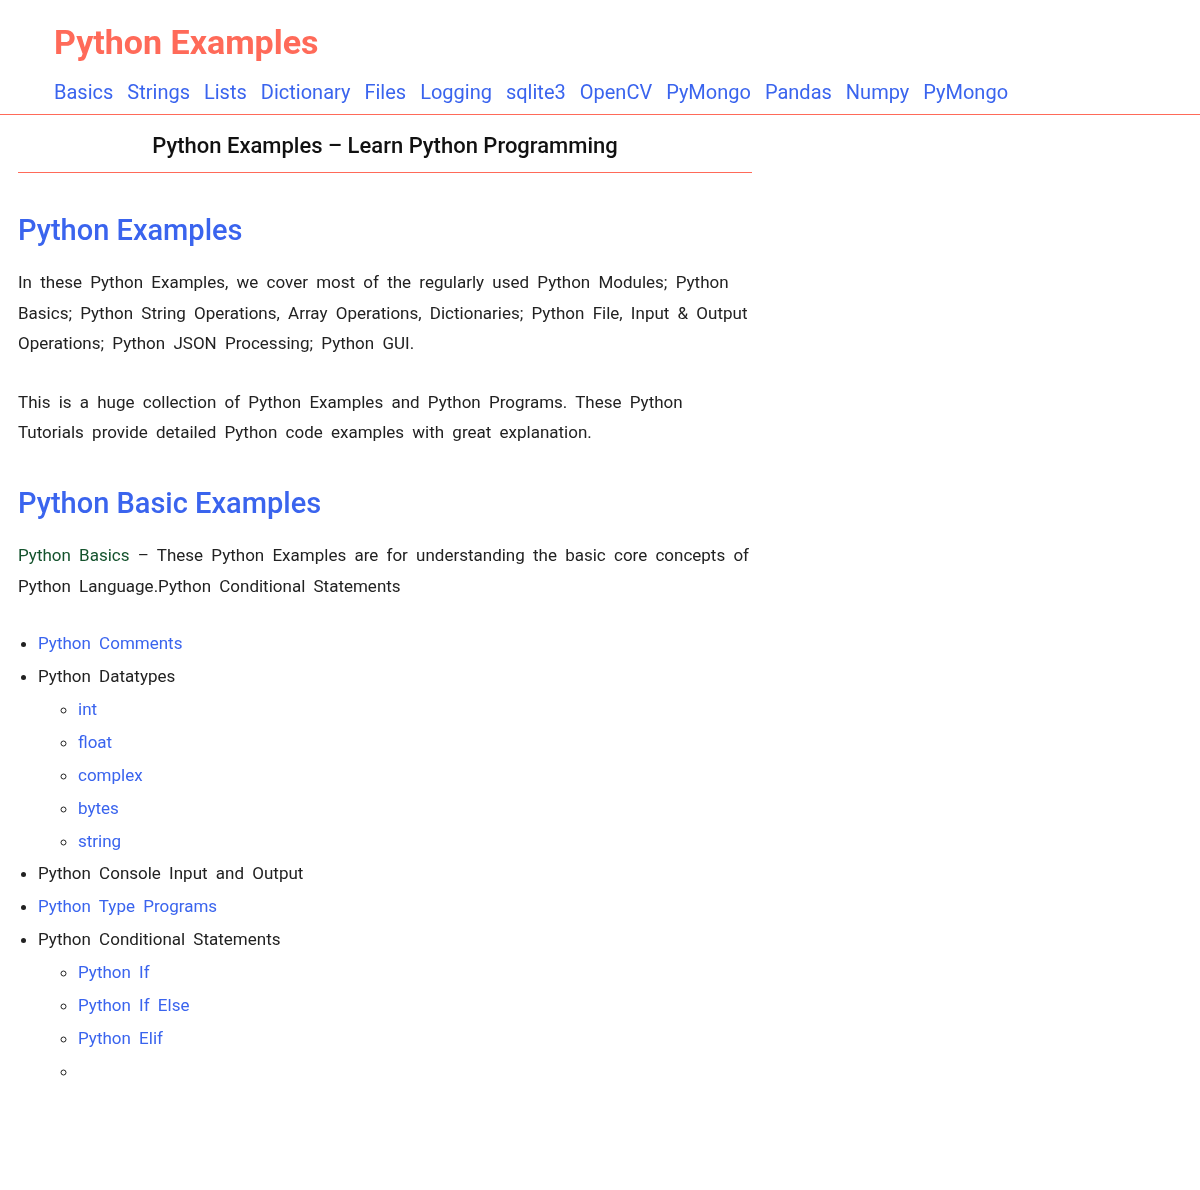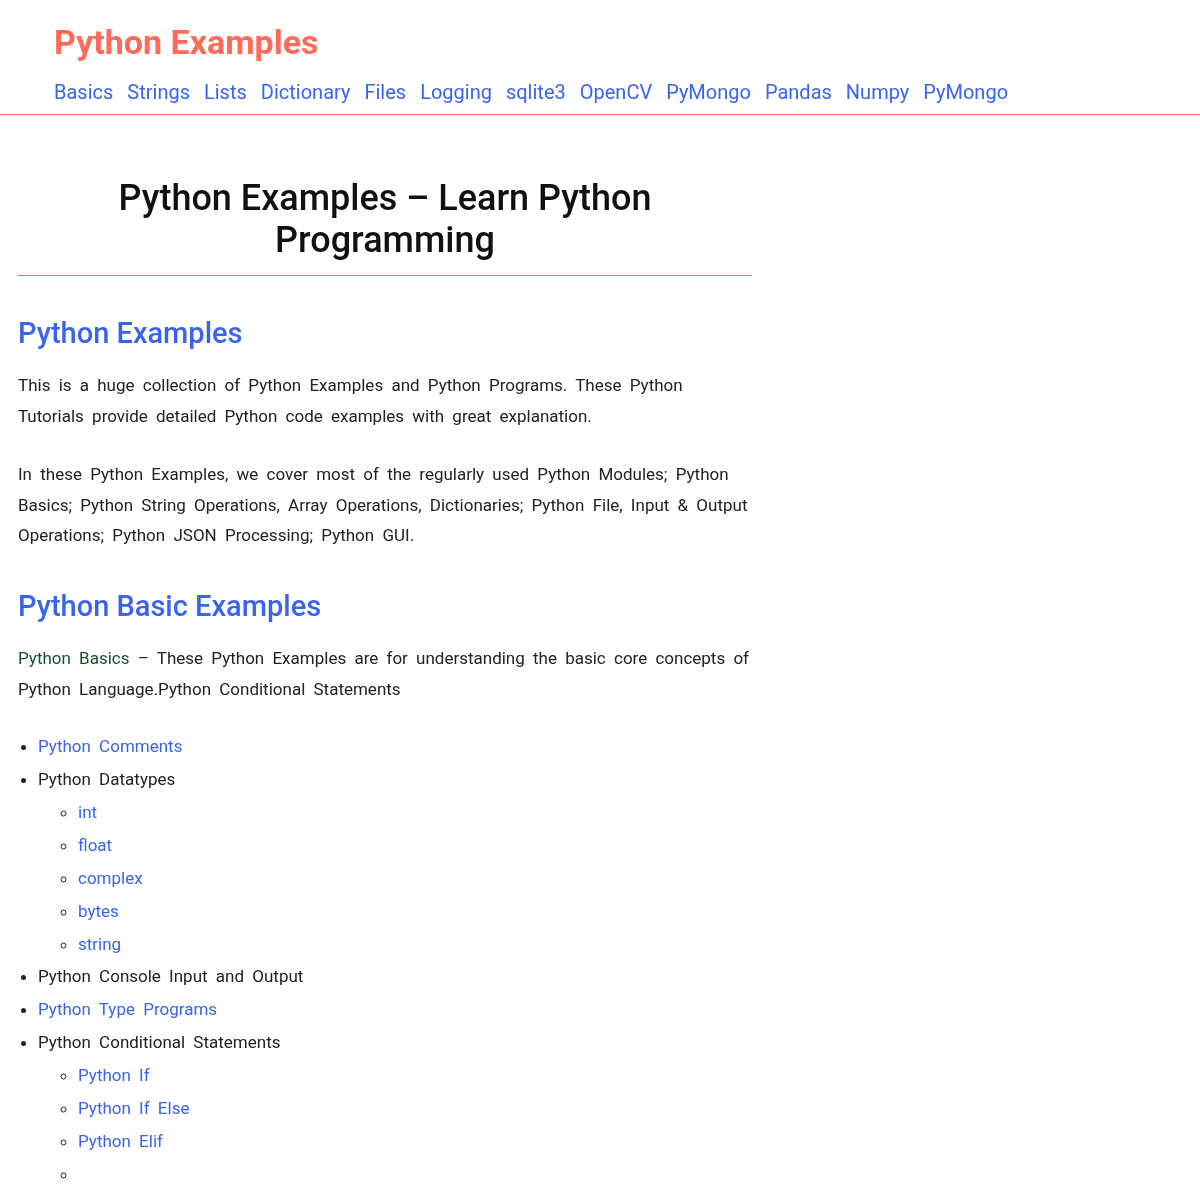--- a/index.html
+++ b/index.html
@@ -32,25 +32,25 @@
   .header-sep {
     border: none;
     border-top: 1px solid #ff6a59;
     margin-top: 10px;
   }
   .content {
     padding: 0 18px 0 18px;
     max-width: 770px;
   }
   .page-title {
-    font-size: 36px;
+    font-size: 22px;
     font-weight: 500;
     color: #111;
     text-align: center;
-    margin-top: 62px;
+    margin-top: 18px;
   }
   .page-title-sep {
     border: none;
     border-top: 1px solid #ff6a59;
     margin-top: 14px;
     margin-bottom: 40px;
   }
   h2 {
     color: #3a64ee;
     font-size: 29px;
@@ -101,22 +101,22 @@
         <a>PyMongo</a>
       </div>
   </div>
   <hr class="header-sep">
 
   <div class="content">
     <h1 class="page-title">Python Examples – Learn Python Programming</h1>
     <hr class="page-title-sep">
 
     <h2>Python Examples</h2>
+    <p>In these Python Examples, we cover most of the regularly used Python Modules; Python Basics; Python String Operations, Array Operations, Dictionaries; Python File, Input &amp; Output Operations; Python JSON Processing; Python GUI.</p>
     <p>This is a huge collection of Python Examples and Python Programs. These Python Tutorials provide detailed Python code examples with great explanation.</p>
-    <p>In these Python Examples, we cover most of the regularly used Python Modules; Python Basics; Python String Operations, Array Operations, Dictionaries; Python File, Input &amp; Output Operations; Python JSON Processing; Python GUI.</p>
 
     <h2>Python Basic Examples</h2>
     <p>
       <a>Python Basics</a><span> – These Python Examples are for understanding the basic core concepts of Python Language.Python Conditional Statements</span>
     </p>
 
     <ul id="basics-list">
         <li><a>Python Comments</a></li>
         <li><span>Python Datatypes</span></li>
         <ul>

